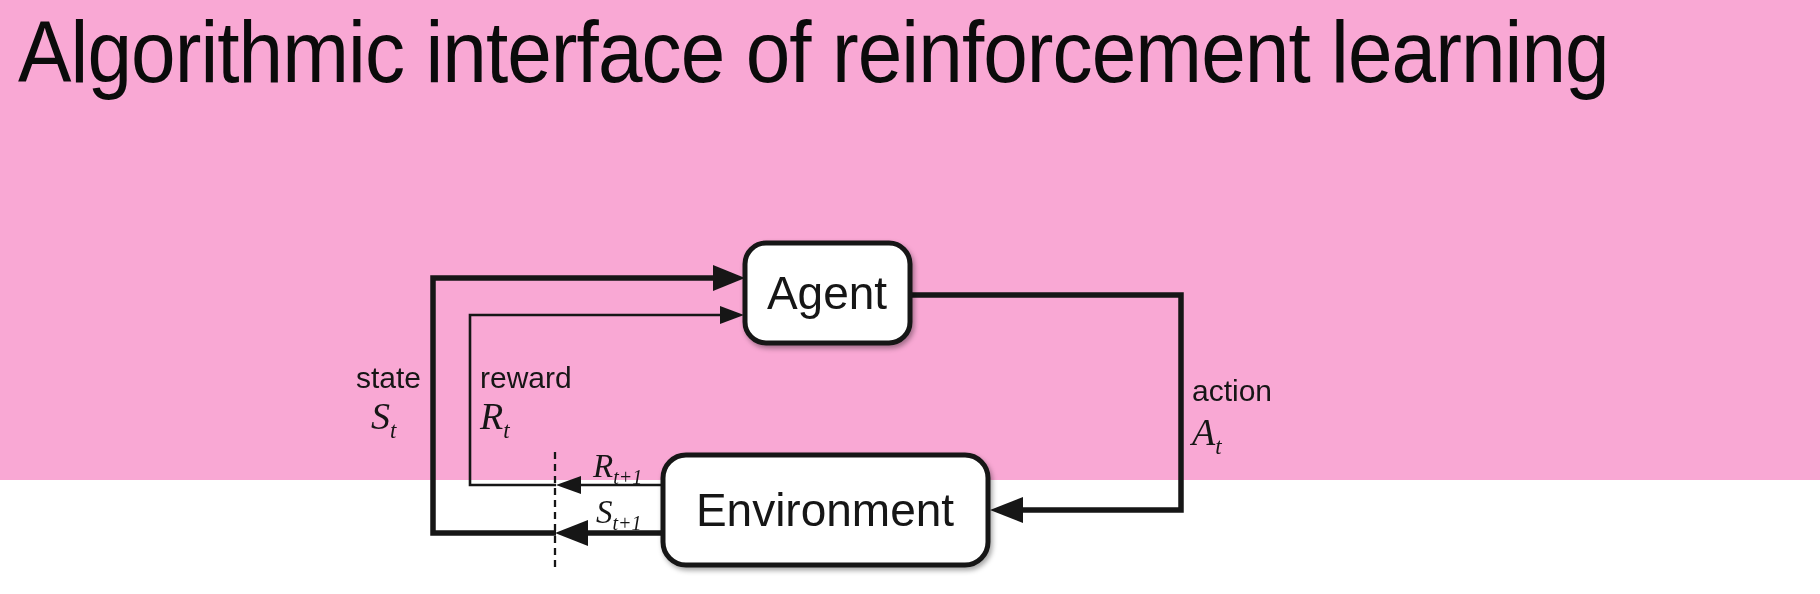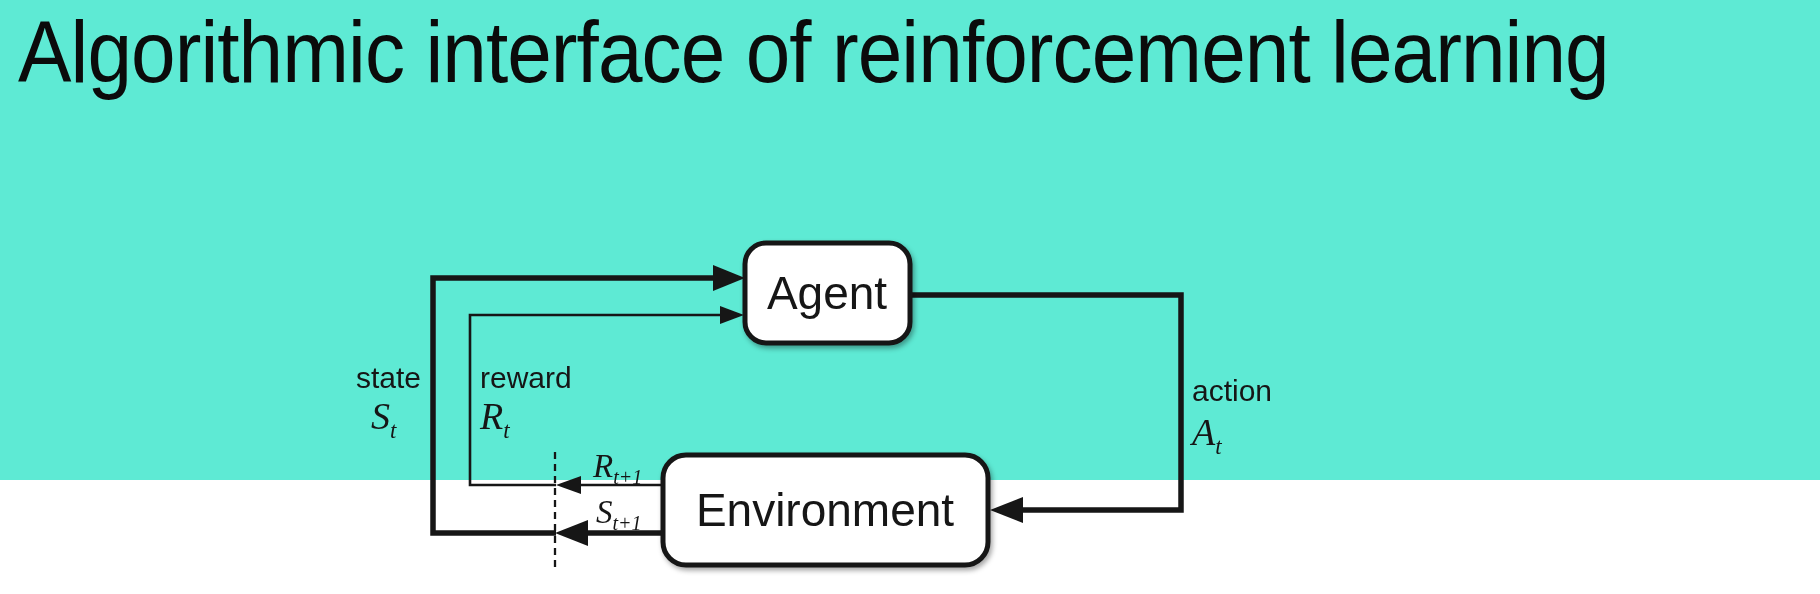--- a/index.html
+++ b/index.html
@@ -8,21 +8,21 @@
     width: 1820px;
     height: 594px;
     background: #ffffff;
     overflow: hidden;
     font-family: "Liberation Sans", sans-serif;
   }
   .stage {
     position: relative;
     width: 1820px;
     height: 480px;
-    background: #5eead4;
+    background: #f9a8d4;
     text-align: center;
   }
   .slide-title {
     position: absolute;
     left: 18px;
     top: 8px;
     margin: 0;
     font-family: "Liberation Sans", sans-serif;
     font-size: 88px;
     line-height: 88px;

